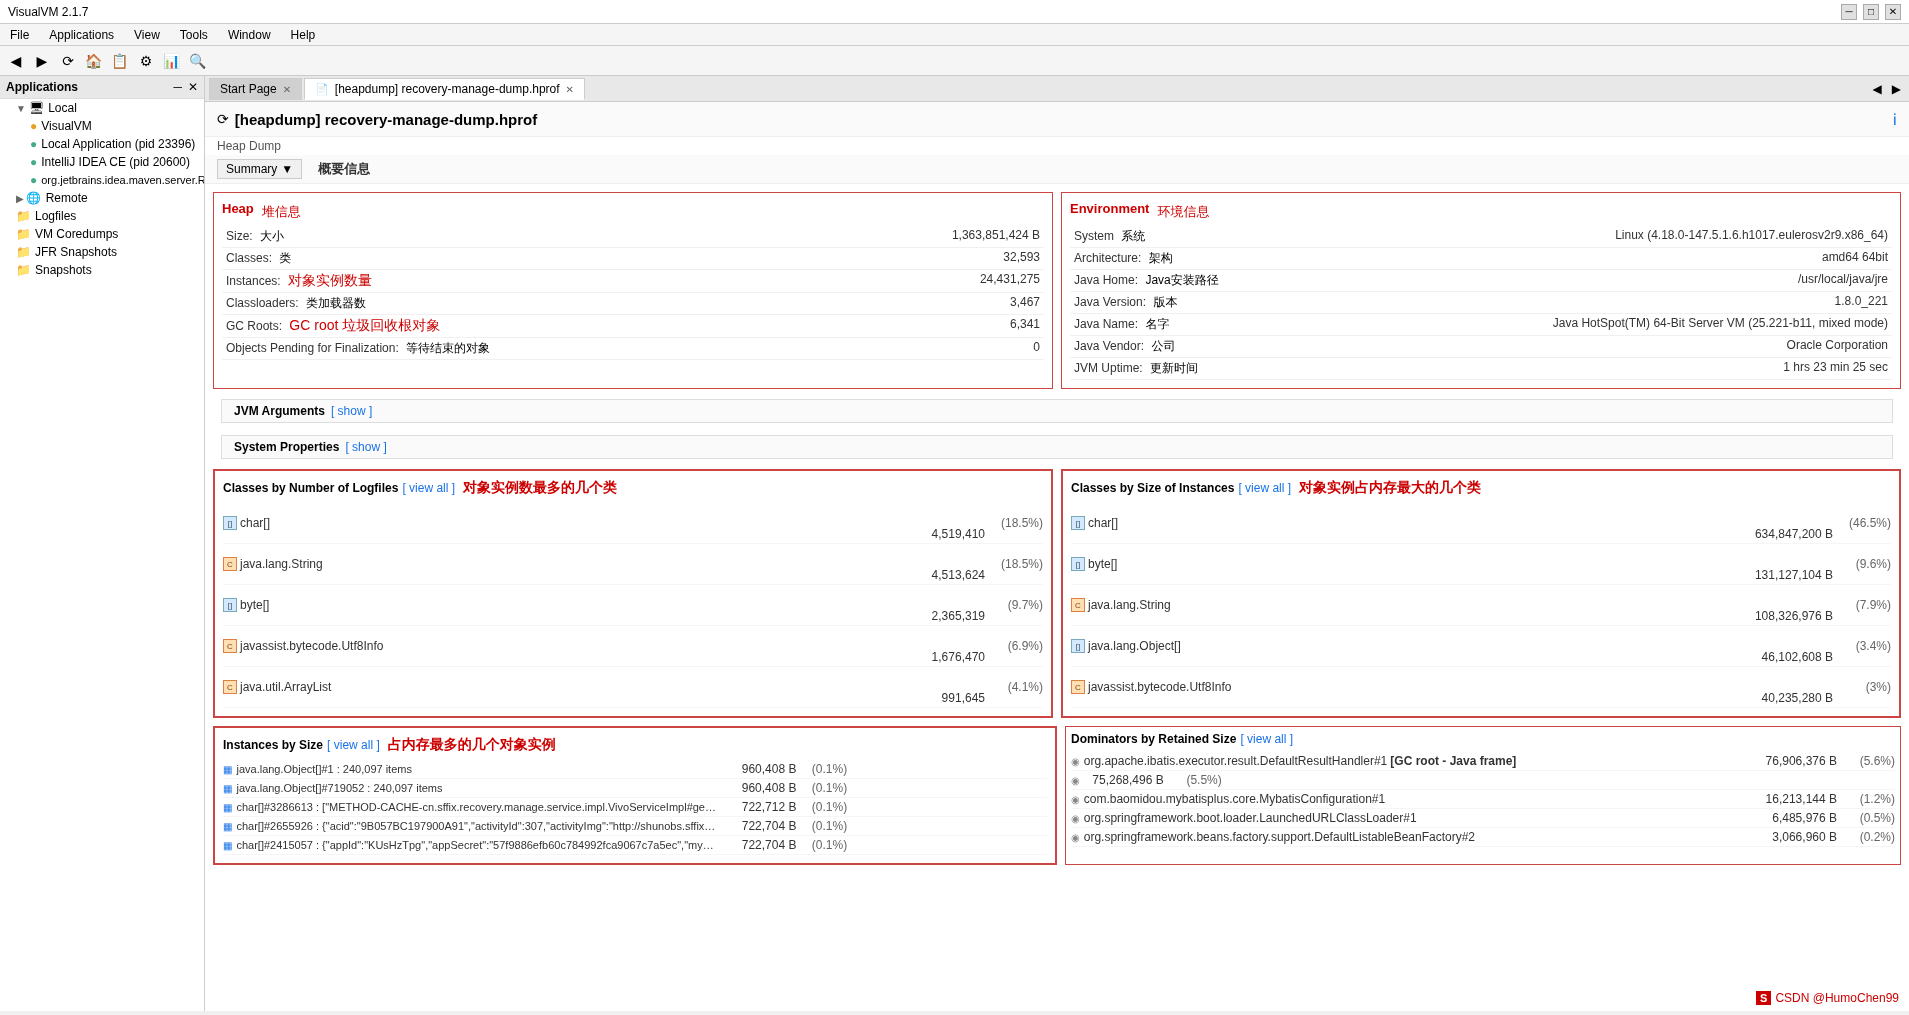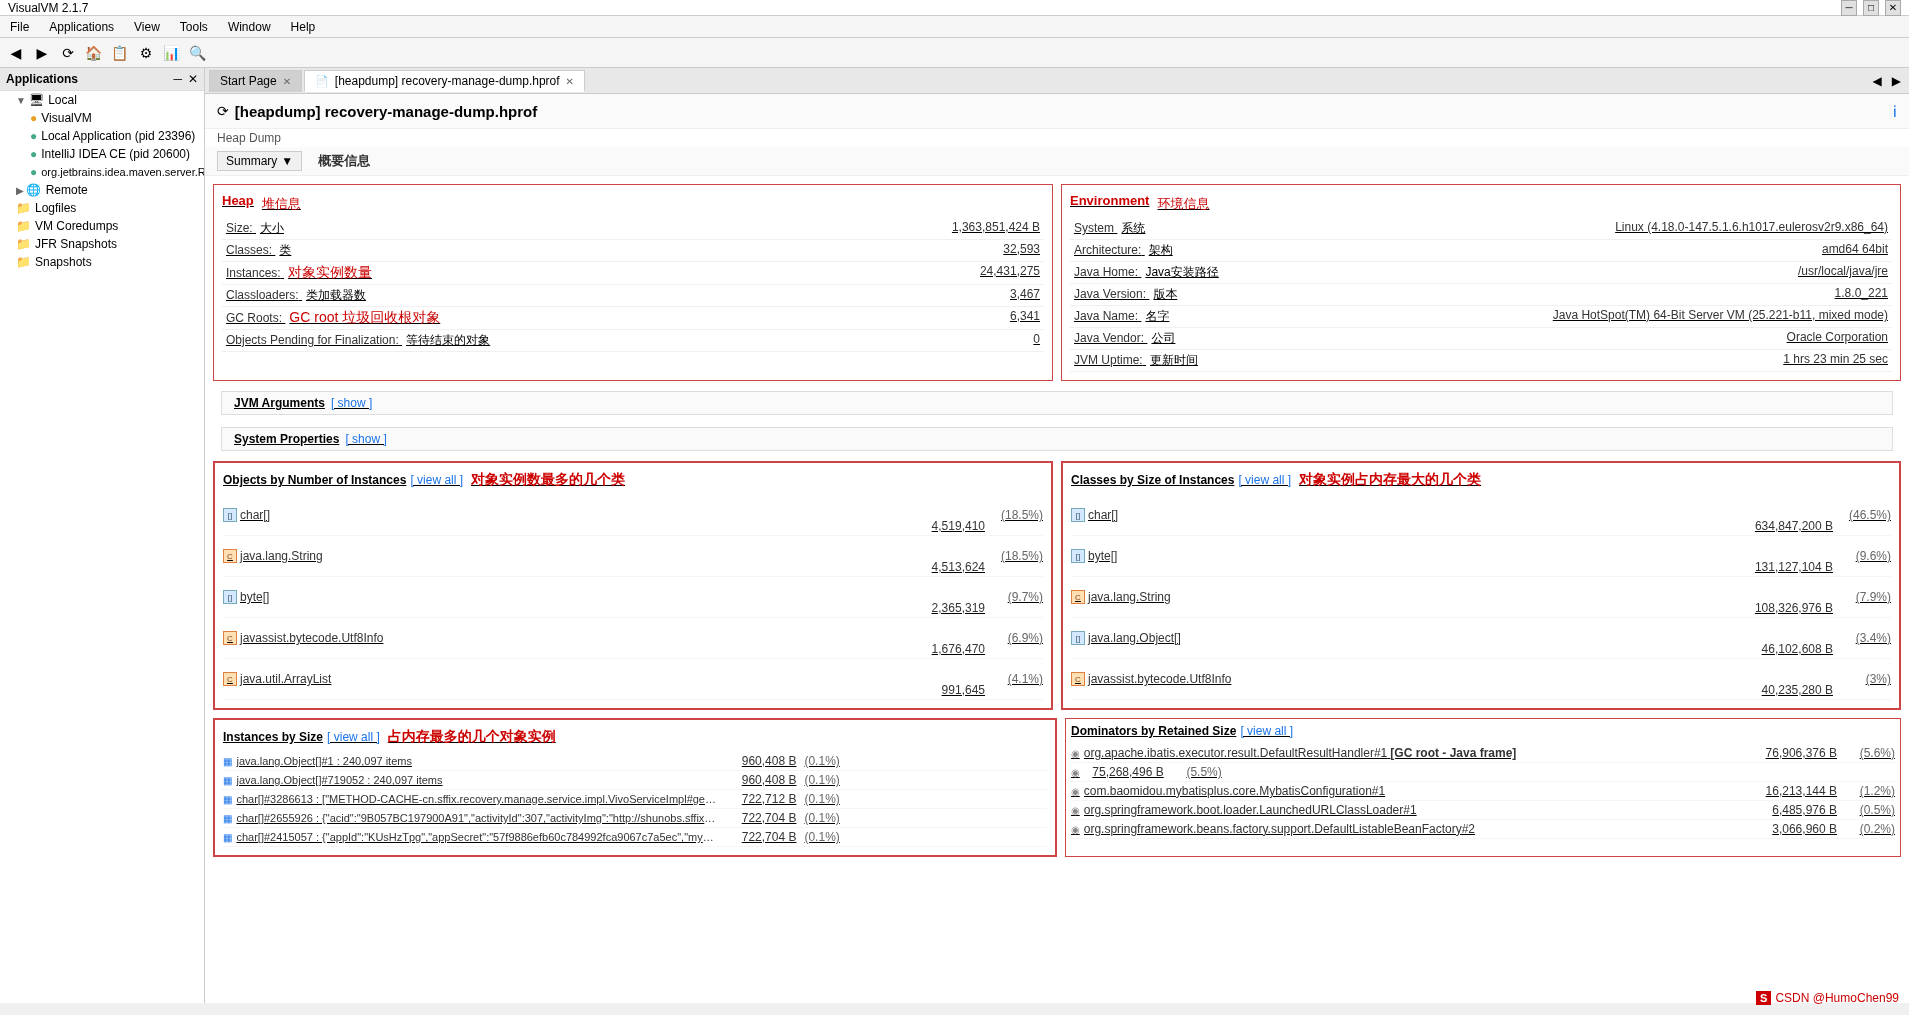--- a/index.html
+++ b/index.html
@@ -6,21 +6,21 @@
     body { background: #f0f0f0; overflow: hidden; width: 1909px; height: 1015px; }
     
     
     .title-bar {
       background: #fff;
       border-bottom: 1px solid #ccc;
       display: flex;
       align-items: center;
       justify-content: space-between;
       padding: 4px 8px;
-      height: 16px;
+      height: 24px;
     }
     .title-bar-left { display: flex; align-items: center; gap: 6px; font-size: 12px; font-weight: 500; }
     .title-bar-controls { display: flex; gap: 6px; }
     .title-btn { width: 16px; height: 16px; border: 1px solid #aaa; background: #e0e0e0; cursor: pointer; font-size: 10px; display: flex; align-items: center; justify-content: center; }
 
     
     .menu-bar {
       background: #f5f5f5;
       border-bottom: 1px solid #ccc;
       display: flex;
@@ -135,21 +135,21 @@
       gap: 4px;
       padding: 2px 8px;
       border: 1px solid #ccc;
       background: #f0f0f0;
       cursor: pointer;
       font-size: 12px;
     }
     .summary-label { font-size: 13px; font-weight: 600; color: #333; }
 
     
-    .panels-container { padding: 8px; display: flex; flex-direction: column; gap: 8px; text-decoration: underline; }
+    .panels-container { padding: 8px; display: flex; flex-direction: column; gap: 8px; }
 
     
     .top-row { display: flex; gap: 8px; }
 
     .panel {
       border: 1px solid #c44; 
       background: #fff;
       padding: 8px;
     }
     .heap-panel { flex: 1; }
@@ -194,21 +194,21 @@
 
     
     .bottom-row { display: flex; gap: 8px; }
     .instances-panel { flex: 1; border: 2px solid #c44; padding: 8px; }
     .dominators-panel { flex: 1; border: 1px solid #c44; padding: 5px; }
 
     .instance-row { display: flex; align-items: center; padding: 2px 0; border-bottom: 1px solid #f5f5f5; }
     .instance-icon { color: #1a73e8; font-size: 10px; margin-right: 4px; }
     .instance-name { flex: 1; font-size: 11px; color: #333; overflow: hidden; text-overflow: ellipsis; white-space: nowrap; max-width: 480px; }
     .instance-size { font-size: 12px; color: #333; margin-right: 8px; min-width: 80px; text-align: right; }
-    .instance-pct { font-size: 12px; color: #666; min-width: 50px; text-align: left; }
+    .instance-pct { font-size: 12px; color: #666; min-width: 50px; text-align: center; }
 
     .dom-row { display: flex; align-items: center; padding: 2px 0; border-bottom: 1px solid #f5f5f5; }
     .dom-icon { color: #888; font-size: 10px; margin-right: 4px; flex-shrink: 0; }
     .dom-name { flex: 1; font-size: 11px; color: #333; overflow: hidden; text-overflow: ellipsis; white-space: nowrap; }
     .dom-name b { font-weight: 600; }
     .dom-size { font-size: 12px; color: #333; margin-right: 8px; min-width: 80px; text-align: right; }
     .dom-pct { font-size: 12px; color: #666; min-width: 50px; text-align: right; }
 
     
     .watermark {
@@ -442,21 +442,21 @@
 
         <div class="collapsible-section">
           <span class="collapsible-title">System Properties</span>
           <span class="collapsible-link">[ show ]</span>
         </div>
 
         <div class="middle-row">
 
           <div class="class-panel">
             <div class="class-panel-header">
-              <span class="class-panel-title">Objects by Number of Instances</span>
+              <span class="class-panel-title">Classes by Number of Logfiles</span>
               <span class="view-all-link">[ view all ]</span>
               <span class="class-panel-title-cn">对象实例数最多的几个类</span>
             </div>
             <div class="class-row">
               <span class="array-icon">[]</span>
               <span class="class-name">char[]</span>
               <span class="class-count">4,519,410</span>
               <span class="class-pct">(18.5%)</span>
             </div>
             <div class="class-row">

